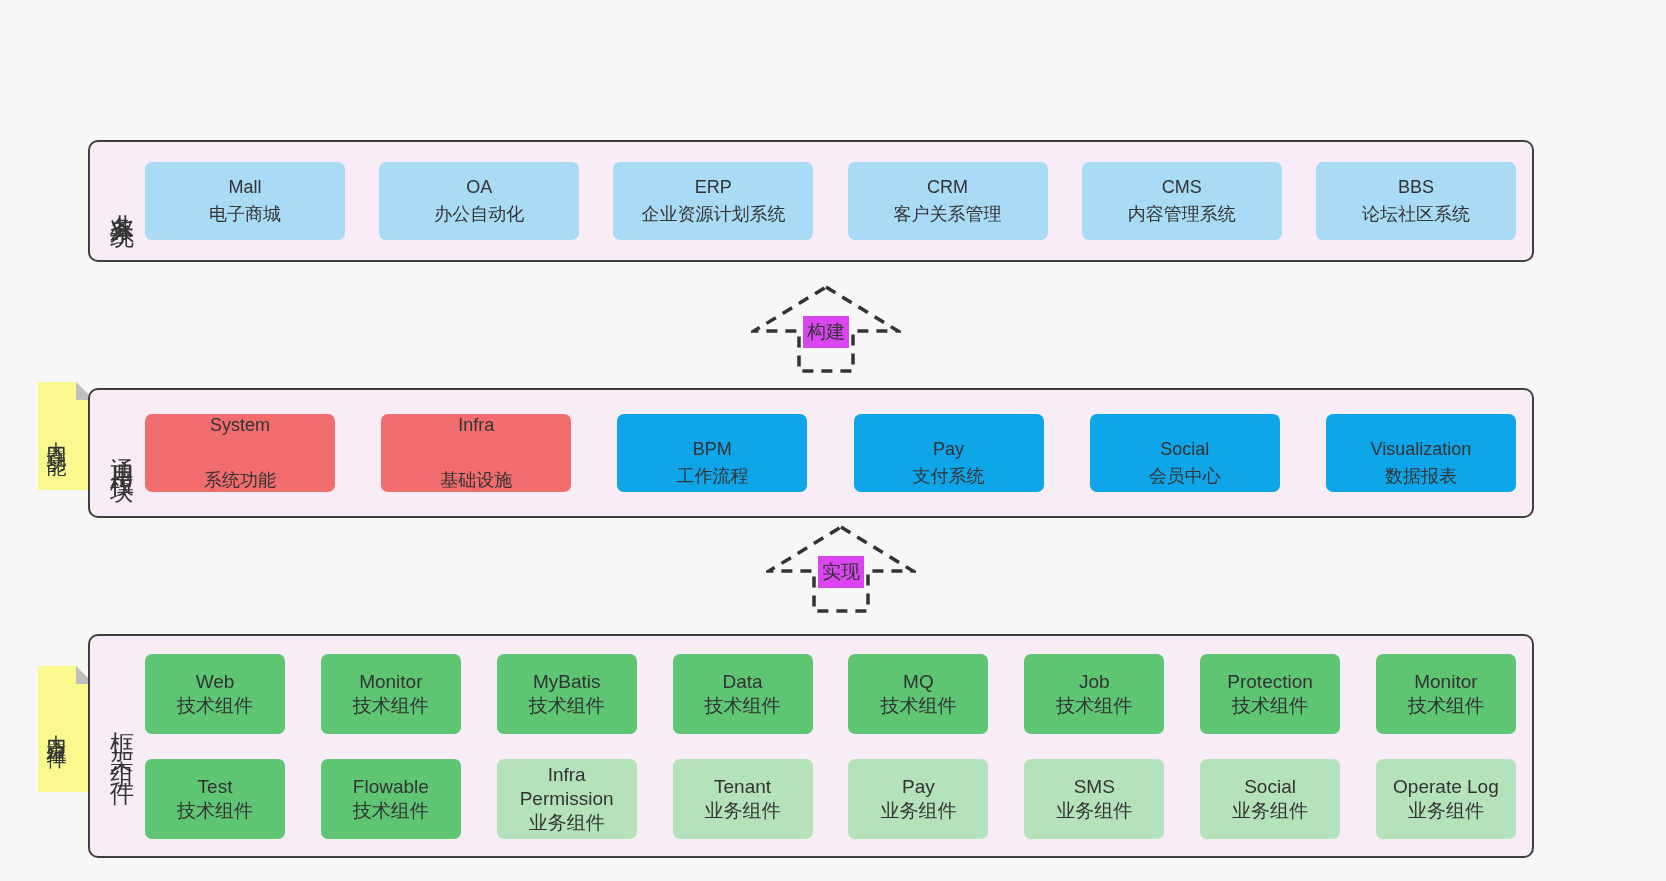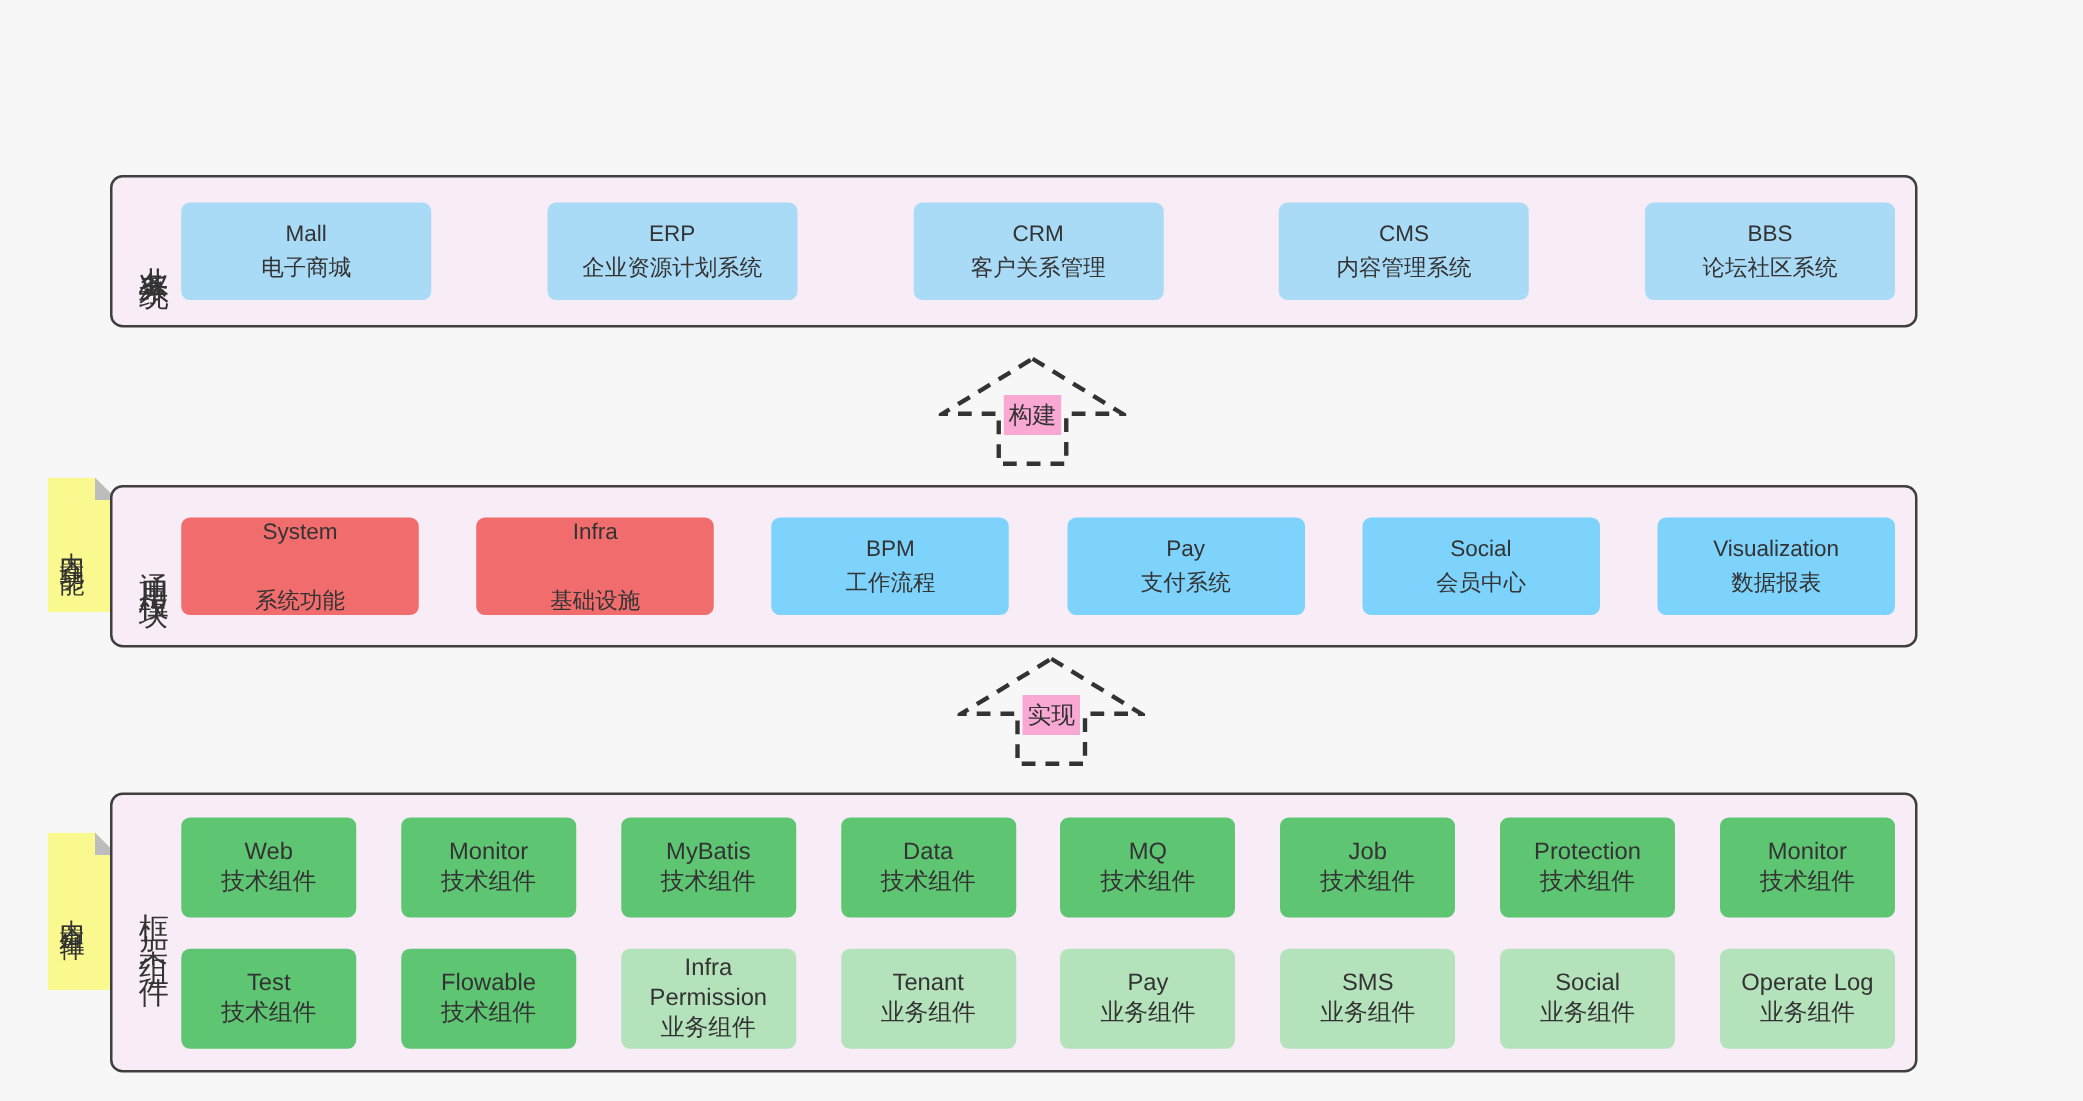--- a/index.html
+++ b/index.html
@@ -72,21 +72,21 @@
     color: #333;
     box-sizing: border-box;
     padding: 2px 6px;
   }
   .layer-business .box   { width: 200px; height: 78px; }
   .layer-modules .box    { width: 190px; height: 78px; }
   .layer-components .box { width: 140px; height: 80px; font-size: 19px; line-height: 24px; }
 
   .blue        { background: #a9dbf7; }
   .red         { background: #f16d6d; gap: 28px; }
-  .pink        { background: #7dd3fc; }
+  .pink        { background: #0ea5e9; justify-content: flex-end; }
   .green       { background: #5ec573; }
   .light-green { background: #b4e2bb; }
 
   
   .note {
     position: absolute;
     left: 38px;
     width: 56px;
     z-index: 1;
   }
@@ -131,21 +131,21 @@
     z-index: 1;
   }
   .arrow-build     { left: 751px; top: 268px; }
   .arrow-implement { left: 766px; top: 508px; }
   .arrow svg { display: block; }
   .arrow-label {
     position: absolute;
     left: 50%;
     top: 48px;
     transform: translate(-50%, -50%);
-    background: #f9a8d4;
+    background: #d946ef;
     padding: 3px 4px;
     font-size: 19px;
     color: #333;
     white-space: nowrap;
   }
 </style>
 </head>
 <body>
 
 <div class="page">
@@ -157,20 +157,24 @@
     <div class="note-text">内置组件</div>
   </div>
 
   <div class="layer layer-business">
     <div class="vlabel">业务系统</div>
     <div class="rows">
       <div class="row">
         <div class="box blue">
           <div>Mall</div>
           <div>电子商城</div>
+        </div>
+        <div class="box blue">
+          <div>OA</div>
+          <div>办公自动化</div>
         </div>
         <div class="box blue">
           <div>ERP</div>
           <div>企业资源计划系统</div>
         </div>
         <div class="box blue">
           <div>CRM</div>
           <div>客户关系管理</div>
         </div>
         <div class="box blue">

